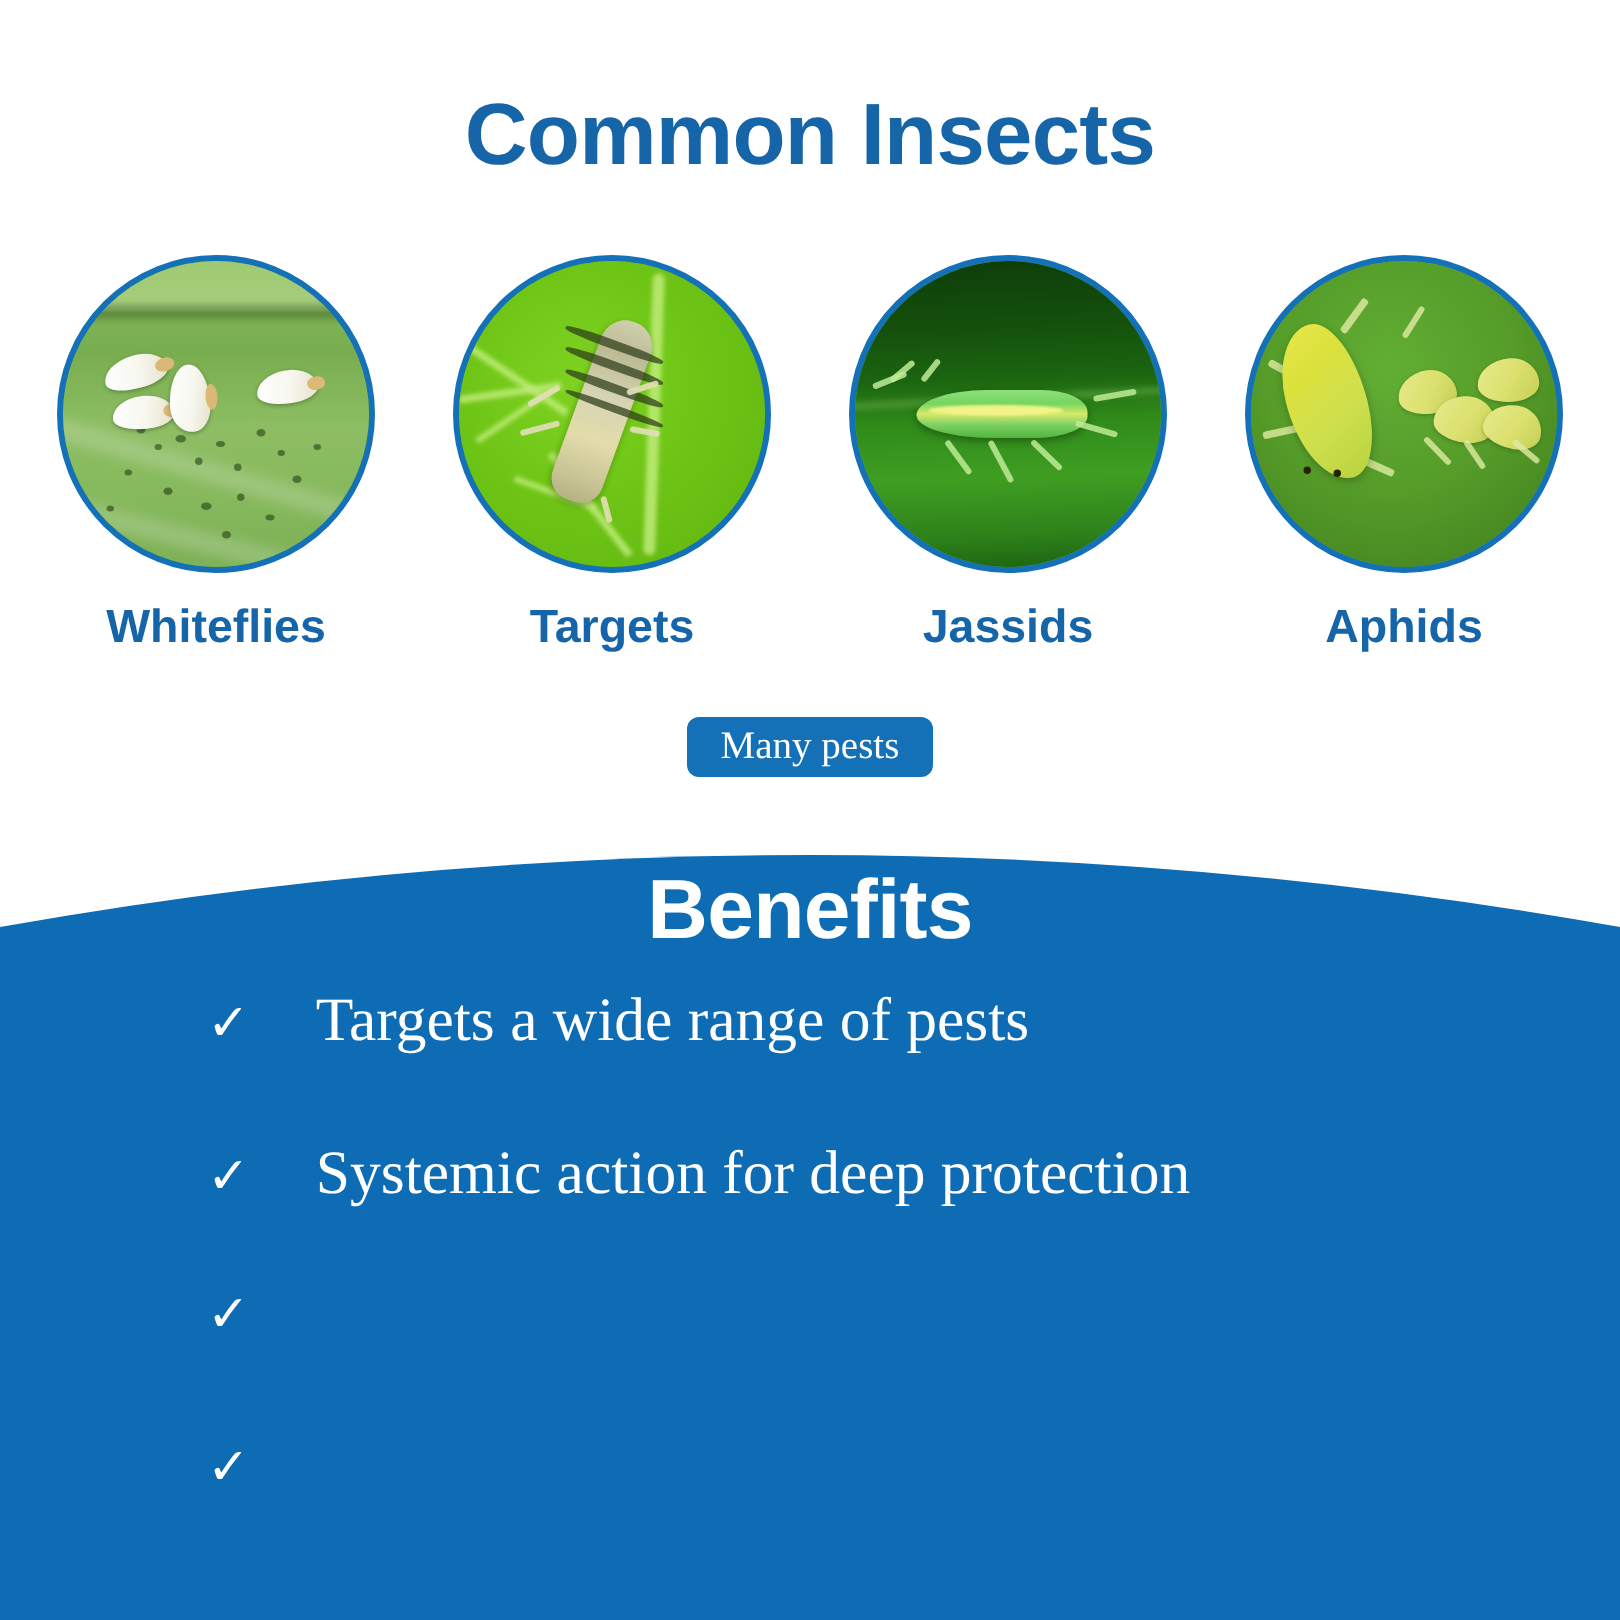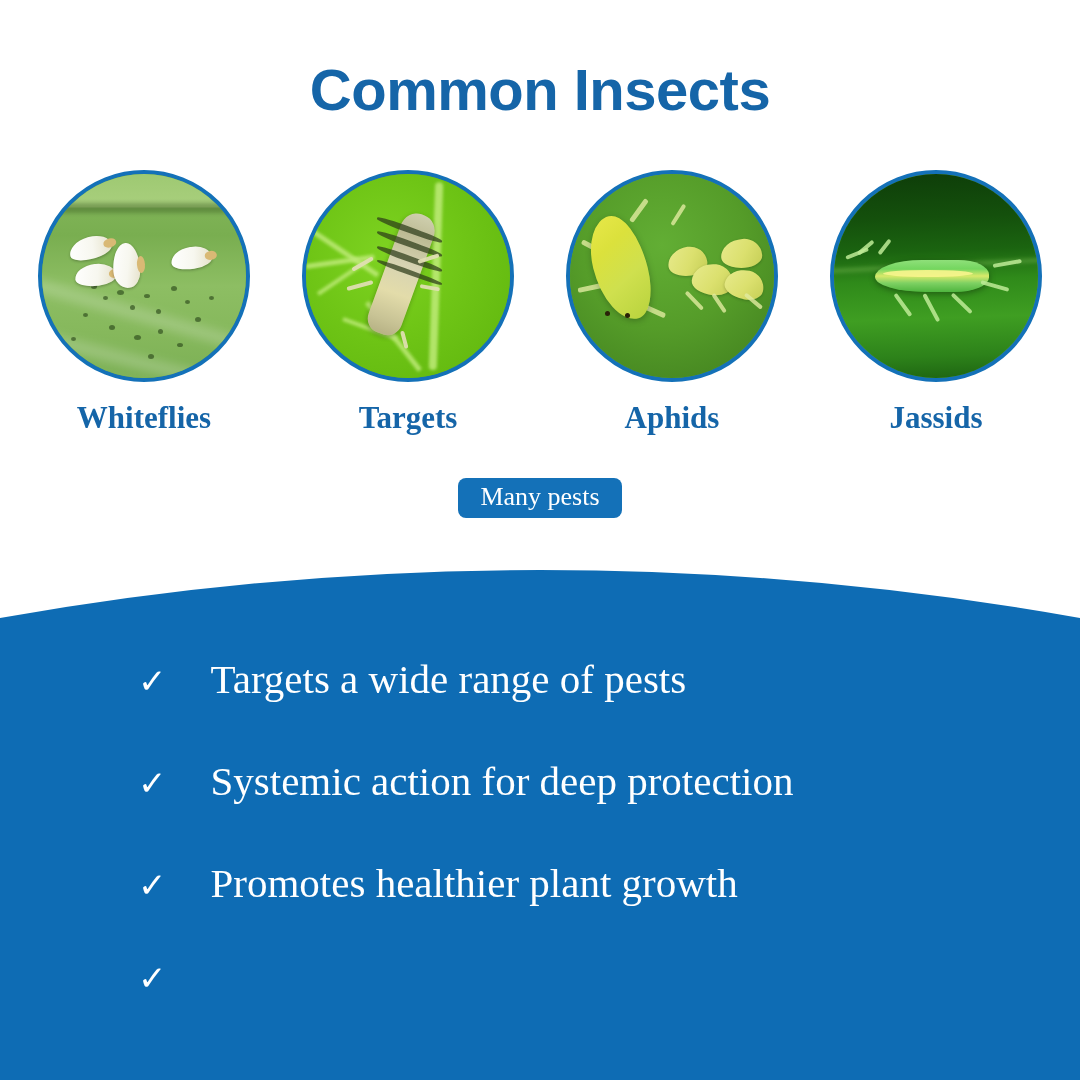--- a/index.html
+++ b/index.html
@@ -52,21 +52,21 @@
     position:relative;
     background:#63a63a;
   }
   .photo-inner { position:absolute; inset:0; }
 
   .insect-label {
     margin-top:18px;
     font-size:31px;
     font-weight:bold;
     color:#1565a8;
-    font-family:Liberation Serif, serif;
+    font-family:Liberation Sans, sans-serif;
     white-space:nowrap;
   }
 
   
   .wf-bg {
     position:absolute; inset:0;
     background:
       linear-gradient(180deg,#9ec972 0%,#a9cf7d 16%,#7fb356 17%,#79ae50 30%,
                       #8dbe63 55%,#86b85c 78%,#7cb055 100%);
   }
@@ -327,20 +327,40 @@
           <div class="th-leg" style="left:56%; top:54%; width:10%; height:4px; transform:rotate(10deg);"></div>
           <div class="th-leg" style="left:47%; top:76%; width:9%; height:4px; transform:rotate(75deg);"></div>
         </div>
       </div>
       <div class="insect-label">Targets</div>
     </div>
 
     <div class="insect-card">
       <div class="insect-photo">
         <div class="photo-inner">
+          <div class="js-bg"></div>
+          <div class="js-leafedge"></div>
+          <div class="js-leg" style="left:6%; top:40%; width:12%; height:4px; transform:rotate(-22deg);"></div>
+          <div class="js-leg" style="left:12%; top:38%; width:10%; height:4px; transform:rotate(-40deg);"></div>
+          <div class="js-leg" style="left:22%; top:38%; width:9%; height:4px; transform:rotate(-52deg);"></div>
+          <div class="js-body"></div>
+          <div class="js-stripe"></div>
+          <div class="js-leg" style="left:30%; top:58%; width:13%; height:4px; transform:rotate(54deg);"></div>
+          <div class="js-leg" style="left:44%; top:58%; width:15%; height:4px; transform:rotate(62deg);"></div>
+          <div class="js-leg" style="left:58%; top:58%; width:13%; height:4px; transform:rotate(44deg);"></div>
+          <div class="js-leg" style="left:72%; top:52%; width:14%; height:4px; transform:rotate(16deg);"></div>
+          <div class="js-leg" style="left:78%; top:44%; width:14%; height:4px; transform:rotate(-10deg);"></div>
+        </div>
+      </div>
+      <div class="insect-label">Jassids</div>
+    </div>
+
+    <div class="insect-card">
+      <div class="insect-photo">
+        <div class="photo-inner">
           <div class="ap-bg"></div>
           <div class="ap-leg" style="left:6%; top:32%; width:14%; height:5px; transform:rotate(28deg);"></div>
           <div class="ap-leg" style="left:4%; top:56%; width:15%; height:5px; transform:rotate(-12deg);"></div>
           <div class="ap-leg" style="left:30%; top:22%; width:13%; height:5px; transform:rotate(-54deg);"></div>
           <div class="ap-leg" style="left:32%; top:62%; width:16%; height:5px; transform:rotate(24deg);"></div>
           <div class="ap-big"></div>
           <div class="ap-eye" style="left:17%; top:67%;"></div>
           <div class="ap-eye" style="left:27%; top:68%;"></div>
           <div class="ap-nymph" style="left:48%; top:36%; width:19%; height:14%; transform:rotate(-8deg);"></div>
           <div class="ap-nymph" style="left:60%; top:44%; width:20%; height:15%; transform:rotate(6deg);"></div>
@@ -348,66 +368,46 @@
           <div class="ap-nymph" style="left:76%; top:47%; width:19%; height:14%; transform:rotate(12deg);"></div>
           <div class="ap-leg" style="left:50%; top:24%; width:12%; height:4px; transform:rotate(-58deg);"></div>
           <div class="ap-leg" style="left:57%; top:57%; width:12%; height:4px; transform:rotate(46deg);"></div>
           <div class="ap-leg" style="left:70%; top:58%; width:11%; height:4px; transform:rotate(56deg);"></div>
           <div class="ap-leg" style="left:86%; top:58%; width:11%; height:4px; transform:rotate(40deg);"></div>
         </div>
       </div>
       <div class="insect-label">Aphids</div>
     </div>
 
-    <div class="insect-card">
-      <div class="insect-photo">
-        <div class="photo-inner">
-          <div class="js-bg"></div>
-          <div class="js-leafedge"></div>
-          <div class="js-leg" style="left:6%; top:40%; width:12%; height:4px; transform:rotate(-22deg);"></div>
-          <div class="js-leg" style="left:12%; top:38%; width:10%; height:4px; transform:rotate(-40deg);"></div>
-          <div class="js-leg" style="left:22%; top:38%; width:9%; height:4px; transform:rotate(-52deg);"></div>
-          <div class="js-body"></div>
-          <div class="js-stripe"></div>
-          <div class="js-leg" style="left:30%; top:58%; width:13%; height:4px; transform:rotate(54deg);"></div>
-          <div class="js-leg" style="left:44%; top:58%; width:15%; height:4px; transform:rotate(62deg);"></div>
-          <div class="js-leg" style="left:58%; top:58%; width:13%; height:4px; transform:rotate(44deg);"></div>
-          <div class="js-leg" style="left:72%; top:52%; width:14%; height:4px; transform:rotate(16deg);"></div>
-          <div class="js-leg" style="left:78%; top:44%; width:14%; height:4px; transform:rotate(-10deg);"></div>
-        </div>
-      </div>
-      <div class="insect-label">Jassids</div>
-    </div>
-
   </div>
 
   <div class="many-more-wrap">
     <span class="many-more">Many pests</span>
   </div>
 
   <div class="benefits-panel">
     <svg width="1080" height="550" viewBox="0 0 1080 550" xmlns="http://www.w3.org/2000/svg">
       <path d="M0,88 Q540,-8 1080,88 L1080,550 L0,550 Z" fill="#0e6cb4"></path>
     </svg>
   </div>
 
   <div class="benefits-content">
+    <div class="benefits-title">Benefits</div>
 
     <ul class="benefits-list">
       <li class="benefit-item">
         <span class="benefit-check">✓</span>
         <span class="benefit-text">Targets a wide range of pests</span>
       </li>
       <li class="benefit-item">
         <span class="benefit-check">✓</span>
         <span class="benefit-text">Systemic action for deep protection</span>
       </li>
       <li class="benefit-item">
         <span class="benefit-check">✓</span>
-        <span class="benefit-text">Promotes healthier plant growth</span>
       </li>
       <li class="benefit-item">
         <span class="benefit-check">✓</span>
       </li>
     </ul>
   </div>
 
 </div>
 
 </body></html>

